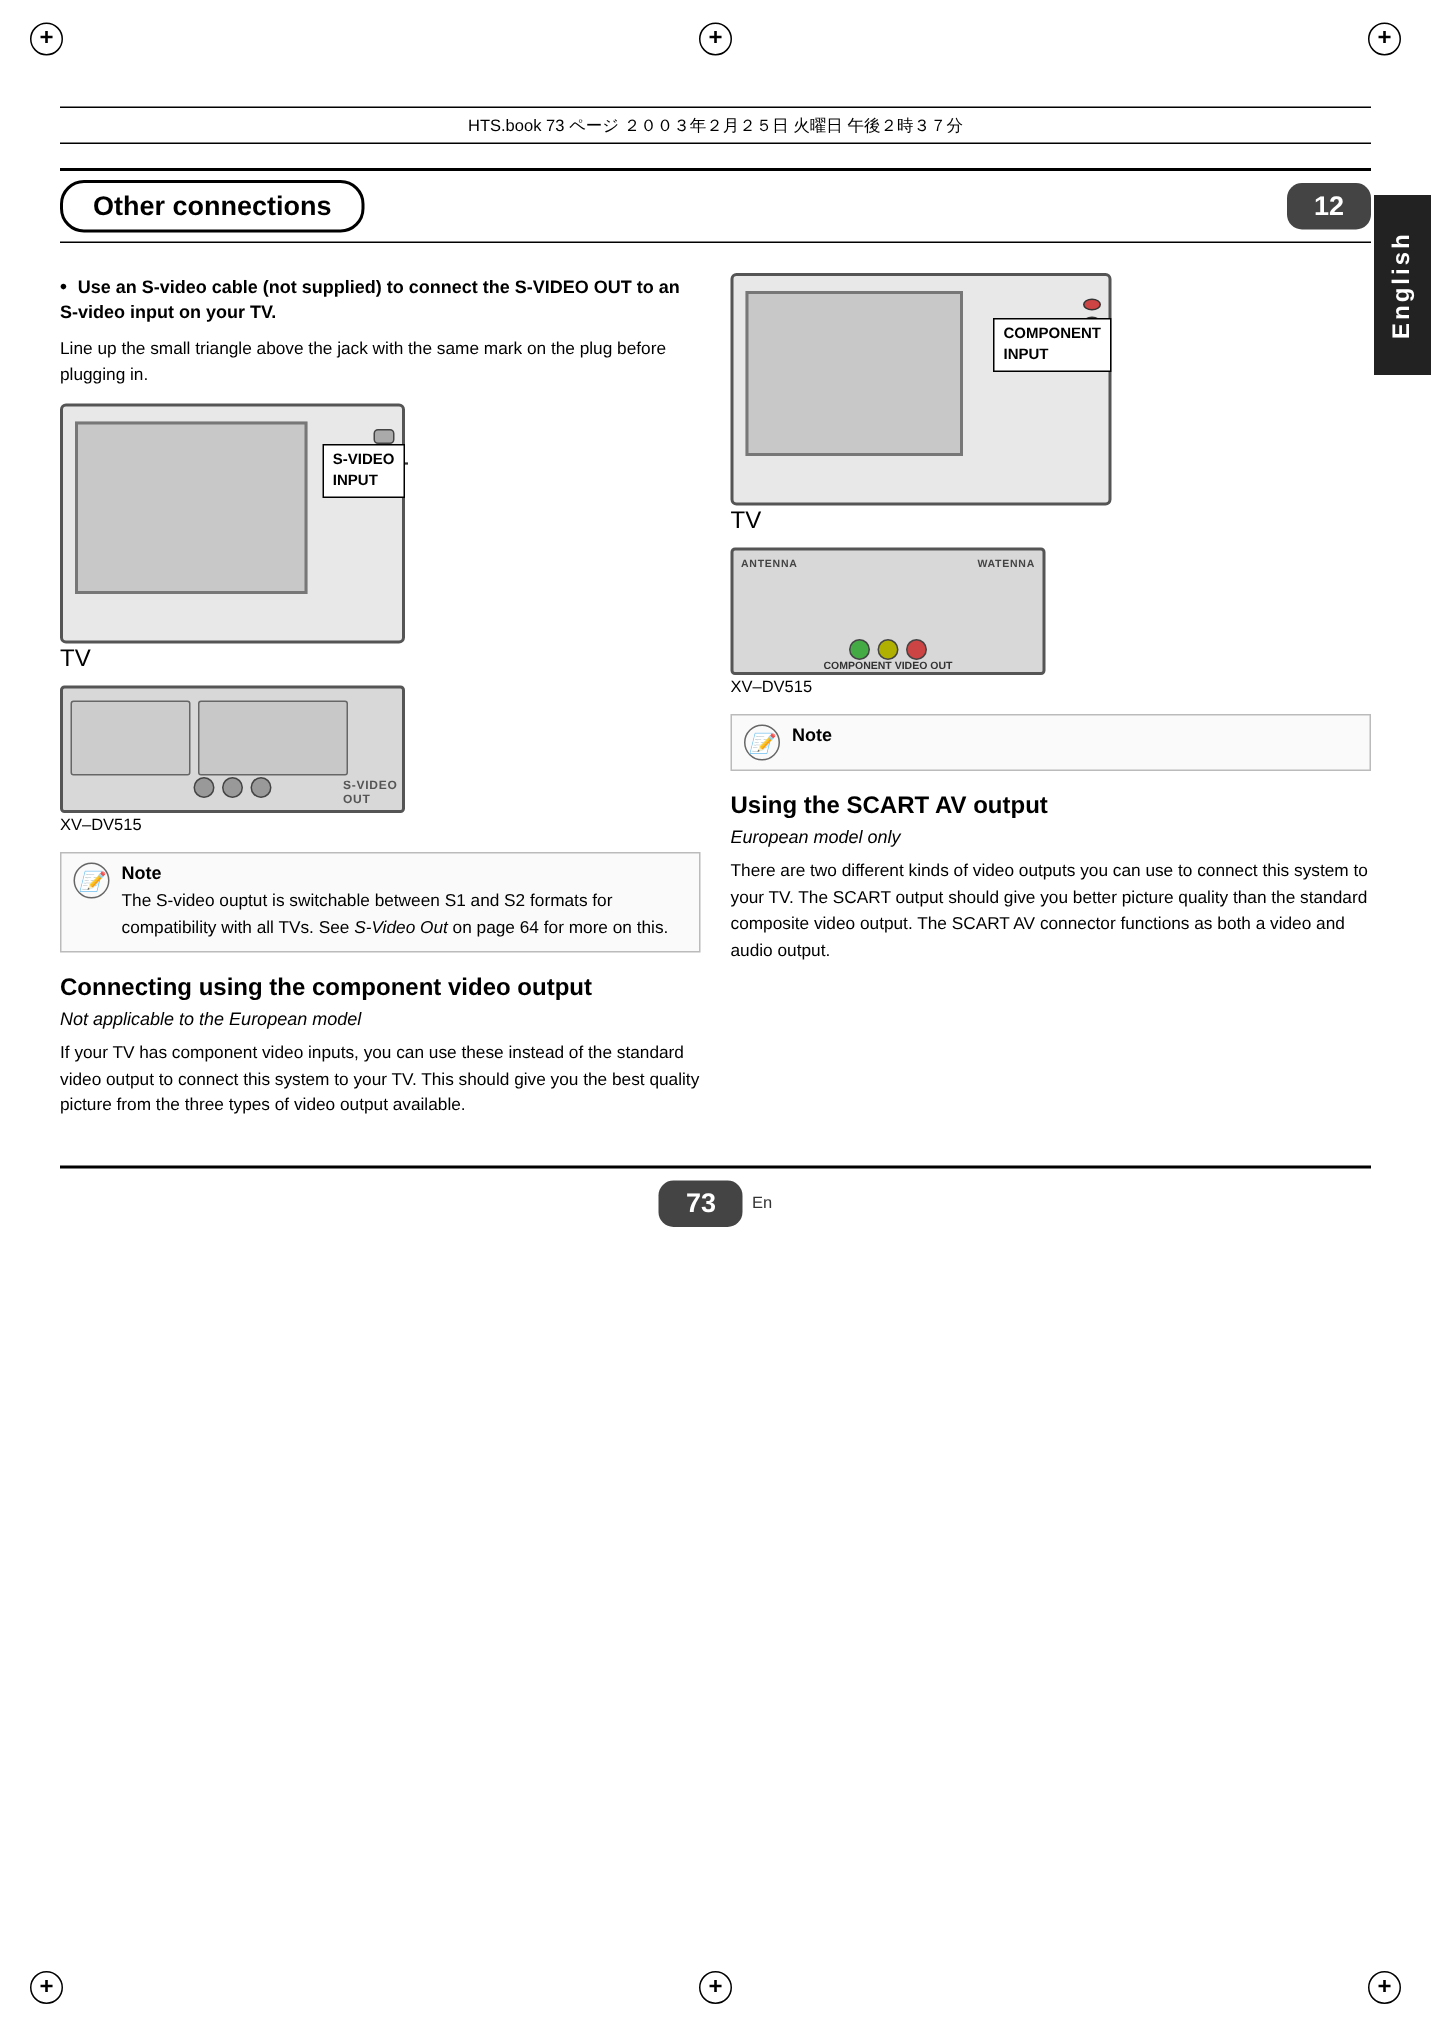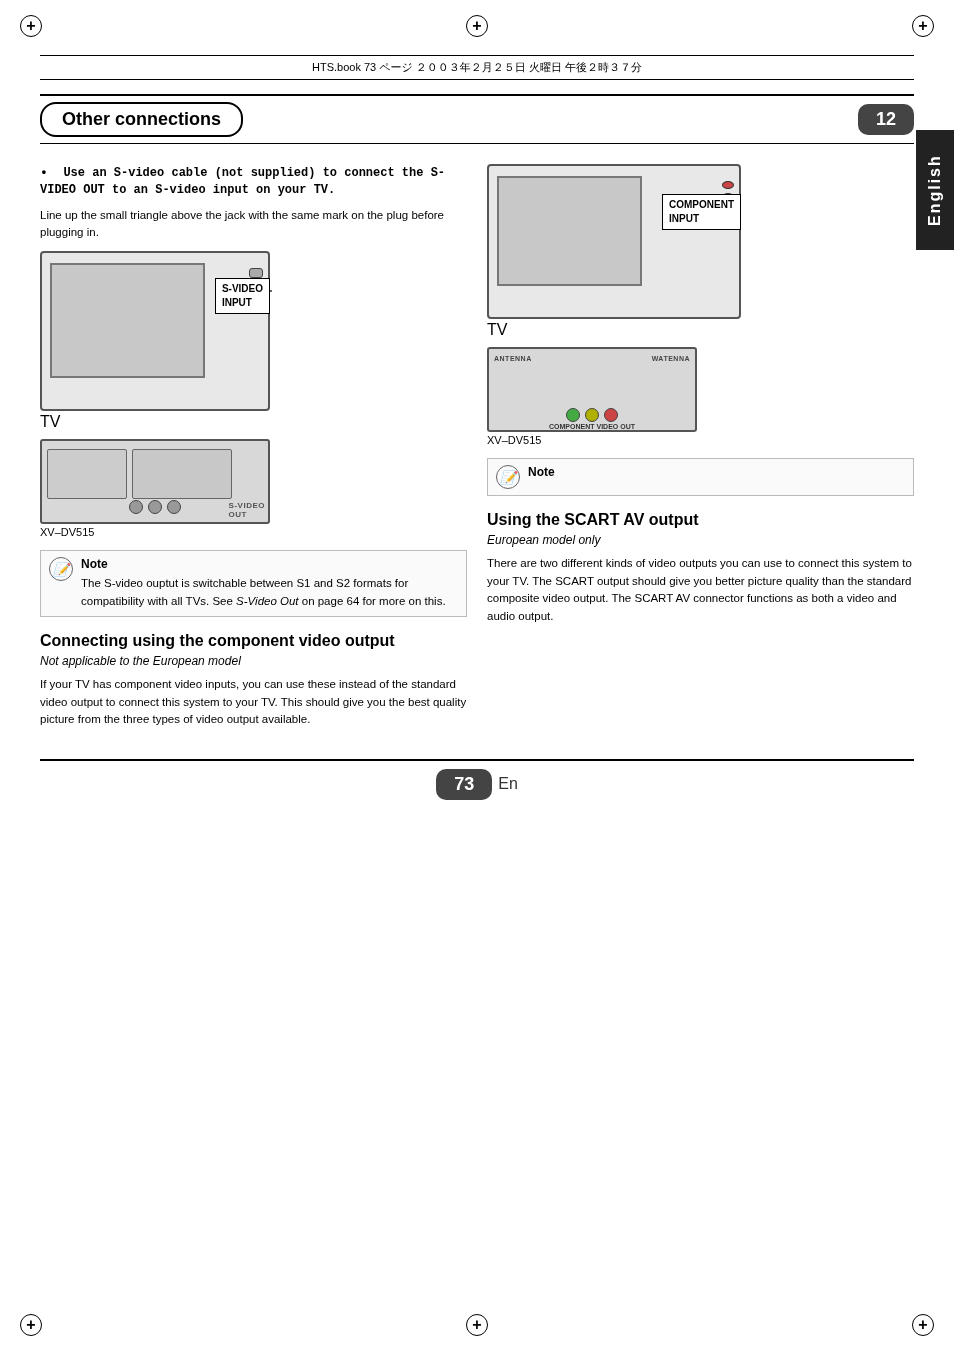--- a/index.html
+++ b/index.html
@@ -55,21 +55,20 @@
       align-items: center;
       justify-content: center;
     }
 
     
     .bullet-text {
       font-size: 12px;
       font-weight: bold;
       margin-bottom: 8px;
       line-height: 1.4;
-      font-family: Liberation Mono, monospace;
     }
     .sub-text {
       font-size: 11.5px;
       margin-bottom: 10px;
       line-height: 1.5;
     }
     .tv-label {
       font-size: 16px;
       margin-top: 2px;
     }
@@ -295,21 +294,21 @@
 <div class="page">
 
   <div class="marks-top">
     <div class="mark-circle">+</div>
     <div class="mark-circle">+</div>
     <div class="mark-circle">+</div>
   </div>
 
   <div style="height: 55px;"></div>
 
-  <div style="margin: 0 40px; border-top: 1.5px solid #000; border-bottom: 1.5px solid #000; padding: 4px 0; display: flex; align-items: flex-start; justify-content: space-between;">
+  <div style="margin: 16px 40px; border-top: 1.5px solid #000; border-bottom: 1.5px solid #000; padding: 4px 0; display: flex; align-items: flex-start; justify-content: space-between;">
     <div style="flex:1; text-align:center; font-size:11px;">HTS.book  73 ページ  ２００３年２月２５日  火曜日  午後２時３７分</div>
   </div>
 
   <div style="margin: 14px 40px 0 40px; border-top: 2px solid #000; border-bottom: 1.5px solid #000; display:flex; align-items:center; justify-content:space-between; padding: 6px 0;">
     <div class="title-with-border">Other connections</div>
     <div class="page-number-badge">12</div>
   </div>
 
   <div class="english-sidebar">English</div>
 
@@ -421,21 +420,21 @@
       </div>
       <div class="section-subheading">European model only</div>
       <div class="section-body">There are two different kinds of video outputs you can use to connect this system to your TV. The SCART output should give you better picture quality than the standard composite video output. The SCART AV connector functions as both a video and audio output.</div>
 
     </div>
   </div>
 
   <div class="bottom-border-line"></div>
   <div class="footer-row">
     <div class="page-number-badge">73</div>
-    <div style="font-size:16px; color:#333;">En</div>
+    <div style="font-size:11px; color:#333;">En</div>
   </div>
 
   <div class="marks-bottom">
     <div class="mark-circle">+</div>
     <div class="mark-circle">+</div>
     <div class="mark-circle">+</div>
   </div>
 
 </div>
 

